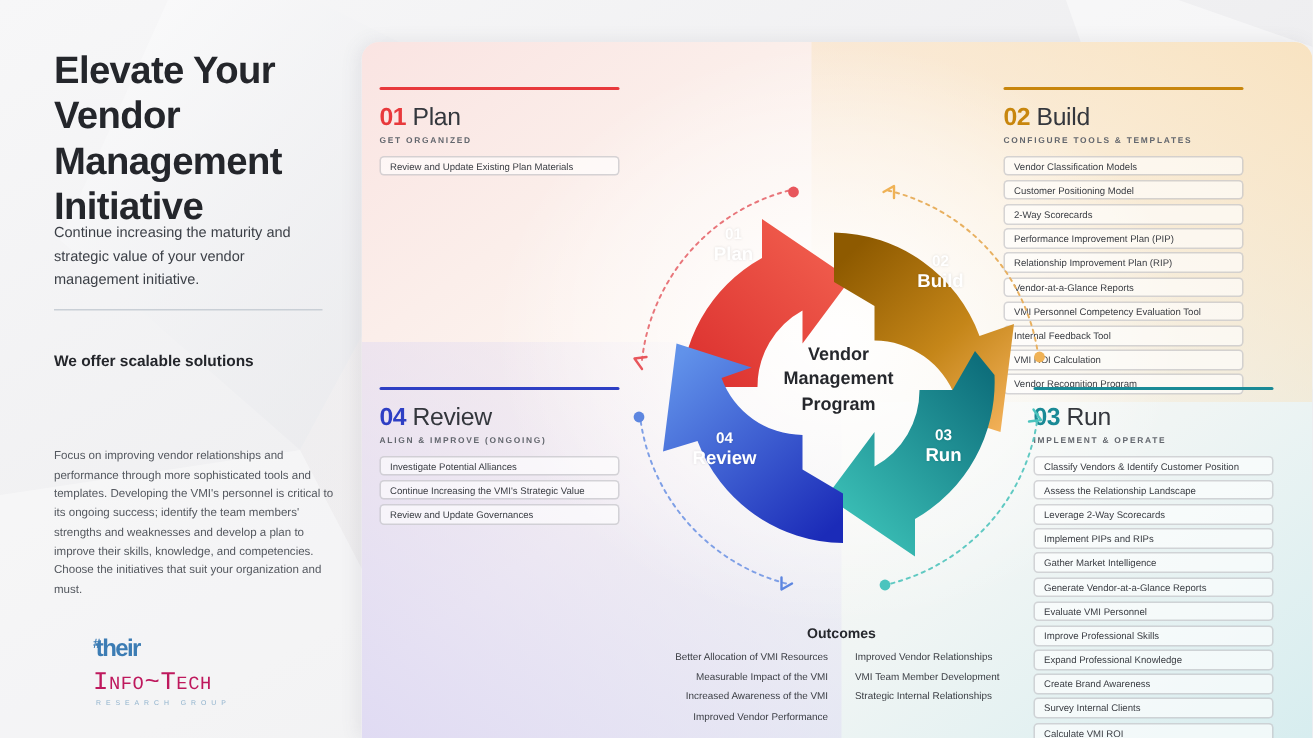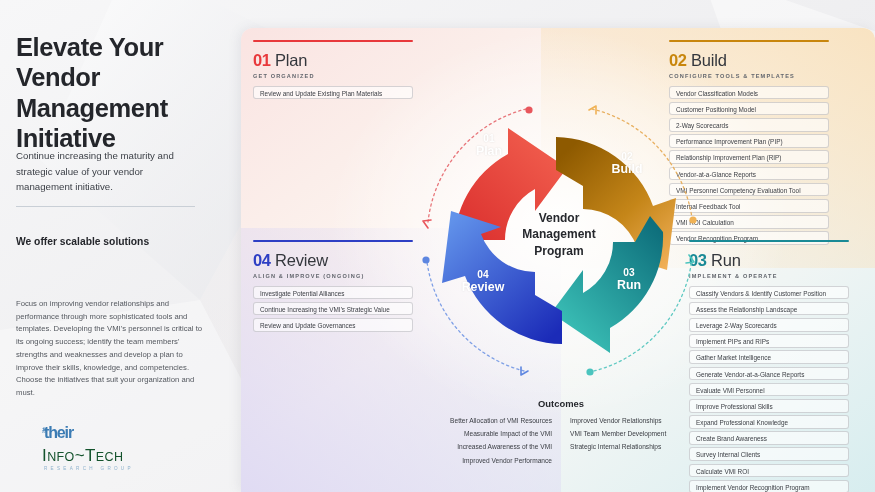--- a/index.html
+++ b/index.html
@@ -10,21 +10,21 @@
     position: relative;
   }
 
   
   #page-bg { position: absolute; inset: 0; overflow: hidden; }
   #page-bg svg { position: absolute; inset: 0; }
 
   
   #left-col {
     position: absolute;
-    left: 16px; top: 0; width: 216px; height: 492px;
+    left: 36px; top: 0; width: 216px; height: 492px;
     z-index: 5;
   }
   #headline {
     position: absolute; top: 32px; left: 0; width: 205px;
     font-size: 25.5px; line-height: 1.19;
     font-weight: 700; color: #24262b; letter-spacing: -0.4px;
   }
   #subhead {
     position: absolute; top: 148px; left: 0; width: 180px;
     font-size: 9.7px; line-height: 1.62; color: #3b3f46; font-weight: 400;
@@ -47,42 +47,42 @@
 
   
   #logo-block { position: absolute; left: 26px; top: 424px; }
   #itrg-logo {
     font-size: 16px; font-weight: 800; color: #3c7cb4;
     letter-spacing: -1.1px; font-family: "Liberation Sans", sans-serif;
   }
   #itrg-logo .hash { font-size: 9px; vertical-align: 5px; margin-right: -2px; }
   #infotech {
     margin-top: 5px;
-    font-family: Liberation Sans, sans-serif;
-    font-size: 17px; color: #14532d; letter-spacing: 0.4px;
+    font-family: Liberation Mono, monospace;
+    font-size: 17px; color: #be185d; letter-spacing: 0.4px;
     line-height: 1;
   }
   #infotech .sm { font-size: 12.5px; }
   #rg {
     font-family: "Liberation Sans", sans-serif;
     font-size: 4.6px; letter-spacing: 3.3px; color: #8fb2cd;
     margin-top: 2px; margin-left: 2px;
   }
 
   
   #card {
     position: absolute;
     left: 241px; top: 28px; width: 634px; height: 464px;
     border-radius: 12px 12px 0 0;
     overflow: hidden;
     z-index: 4;
     box-shadow: -2px 0 12px rgba(90,90,110,0.10);
   }
   #card-bg { position: absolute; inset: 0; }
-  #card-inner { position: absolute; inset: 0; }
+  #card-inner { position: absolute; inset: 0; margin-top: 18px; }
 
   
   .section { position: absolute; width: 160px; }
   #sec-plan   { left: 12px;  top: 12px; }
   #sec-build  { left: 428px; top: 12px; }
   #sec-review { left: 12px;  top: 212px; }
   #sec-run    { left: 448px; top: 212px; }
 
   .sec-rule { height: 1.6px; width: 100%; border-radius: 2px; }
   .sec-title {

